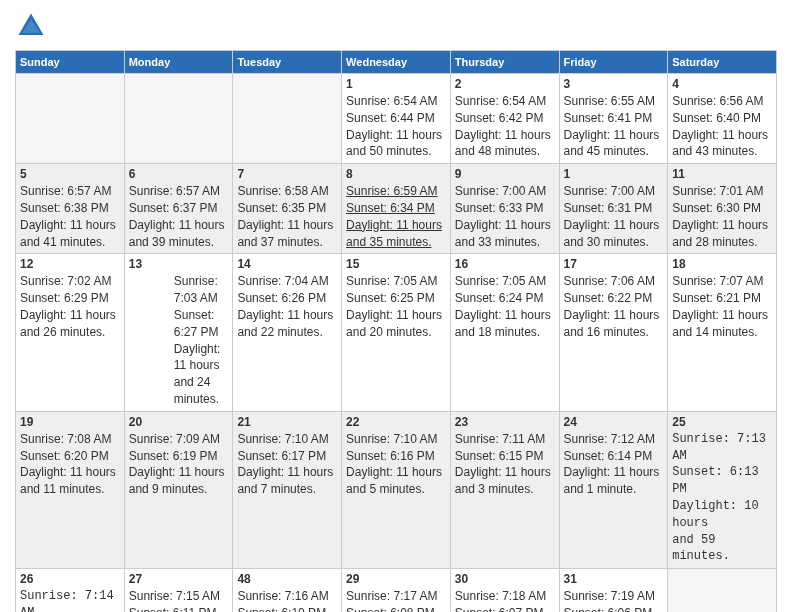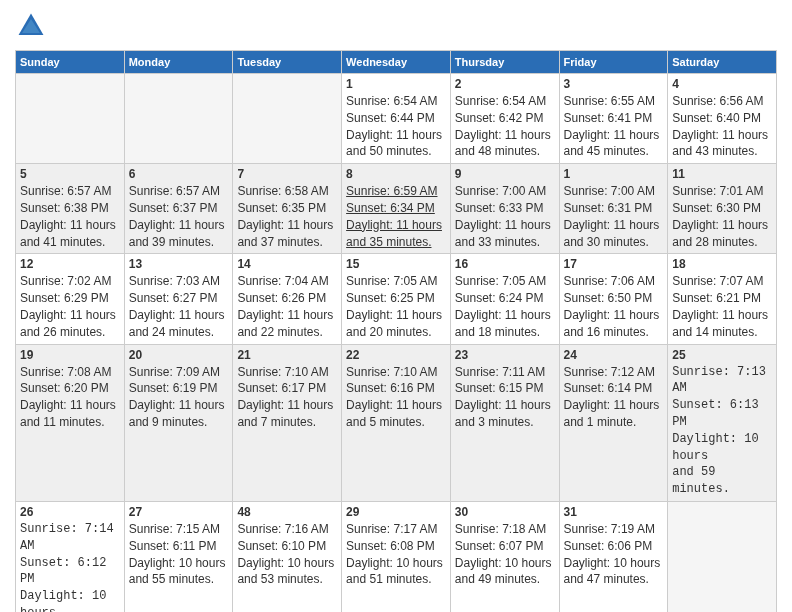--- a/index.html
+++ b/index.html
@@ -225,21 +225,21 @@
         <tr>
           <td>
             <span class="day-number">12</span>
             <div class="day-info" style="white-space: pre-line;">Sunrise: 7:02 AM
 Sunset: 6:29 PM
 Daylight: 11 hours
 and 26 minutes.</div>
           </td>
           <td>
             <span class="day-number">13</span>
-            <div class="day-info" style="white-space: pre-line;">Sunrise: 7:03 AM
+            <div class="day-info" style="white-space: pre-line; margin-left: 45px;">Sunrise: 7:03 AM
 Sunset: 6:27 PM
 Daylight: 11 hours
 and 24 minutes.</div>
           </td>
           <td>
             <span class="day-number">14</span>
             <div class="day-info" style="white-space: pre-line;">Sunrise: 7:04 AM
 Sunset: 6:26 PM
 Daylight: 11 hours
 and 22 minutes.</div>
@@ -254,21 +254,21 @@
           <td>
             <span class="day-number">16</span>
             <div class="day-info" style="white-space: pre-line;">Sunrise: 7:05 AM
 Sunset: 6:24 PM
 Daylight: 11 hours
 and 18 minutes.</div>
           </td>
           <td>
             <span class="day-number">17</span>
             <div class="day-info" style="white-space: pre-line;">Sunrise: 7:06 AM
-Sunset: 6:50 PM
+Sunset: 6:22 PM
 Daylight: 11 hours
 and 16 minutes.</div>
           </td>
           <td>
             <span class="day-number">18</span>
             <div class="day-info" style="white-space: pre-line;">Sunrise: 7:07 AM
 Sunset: 6:21 PM
 Daylight: 11 hours
 and 14 minutes.</div>
           </td>

